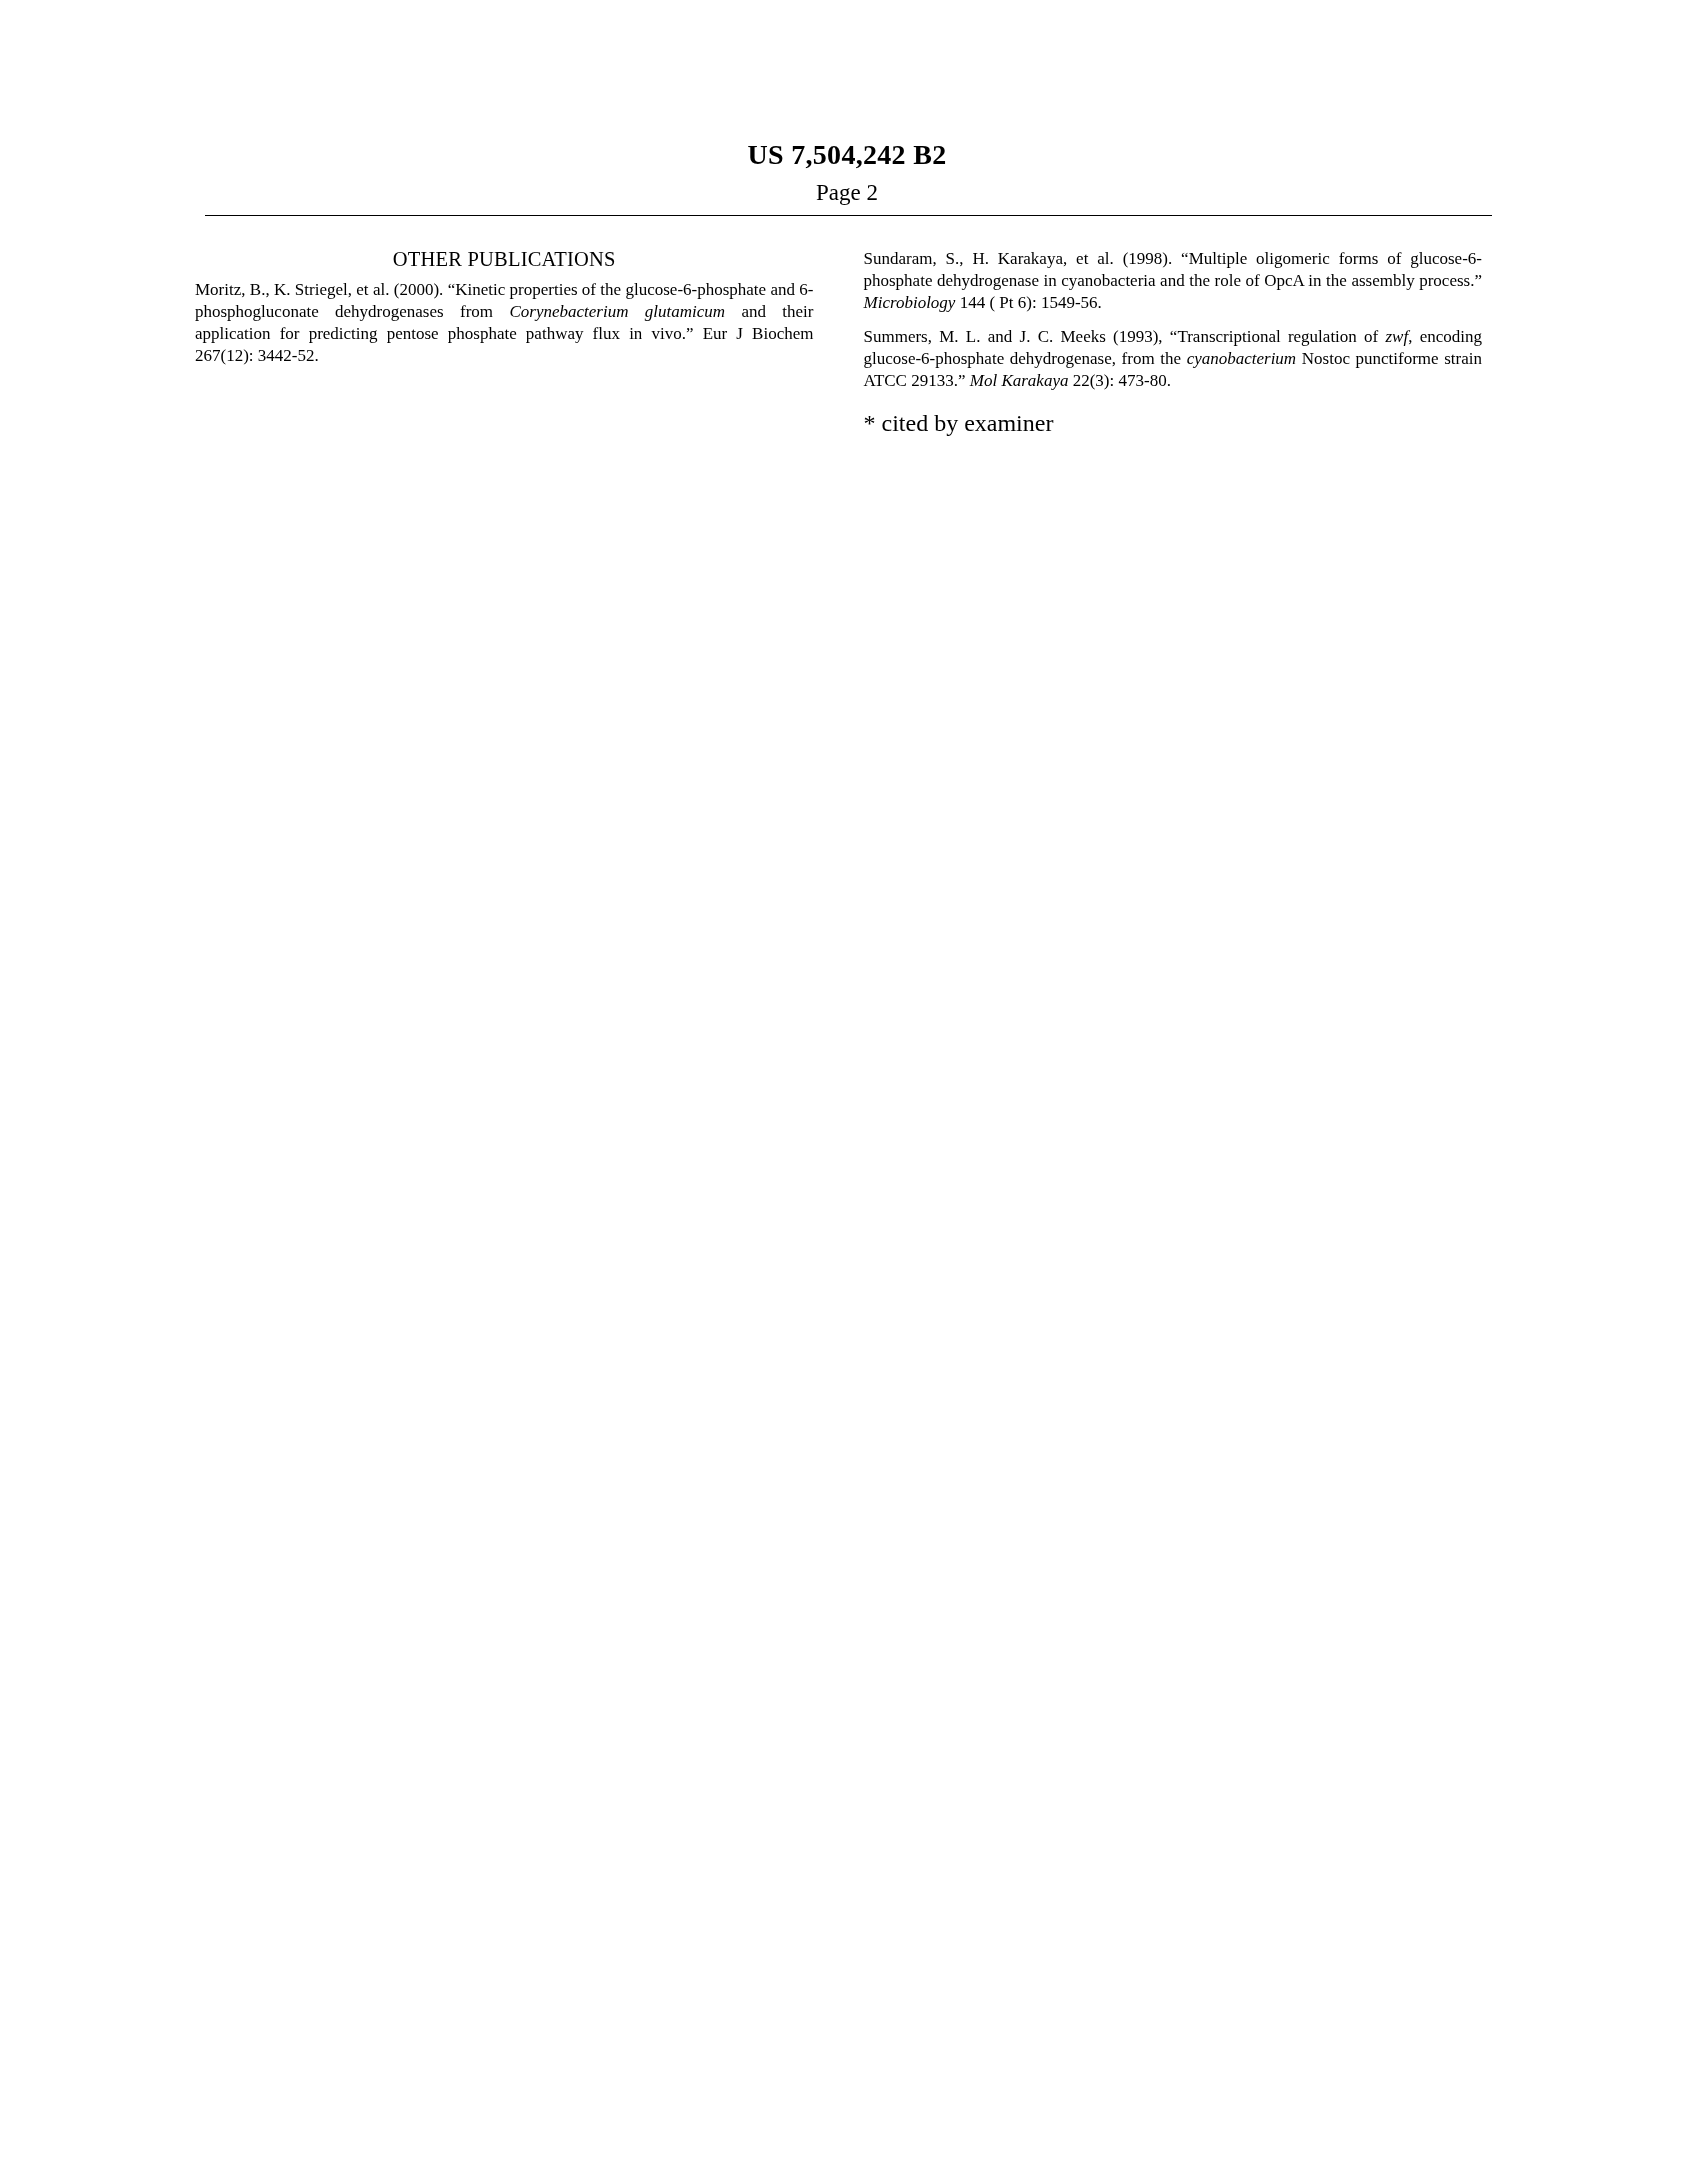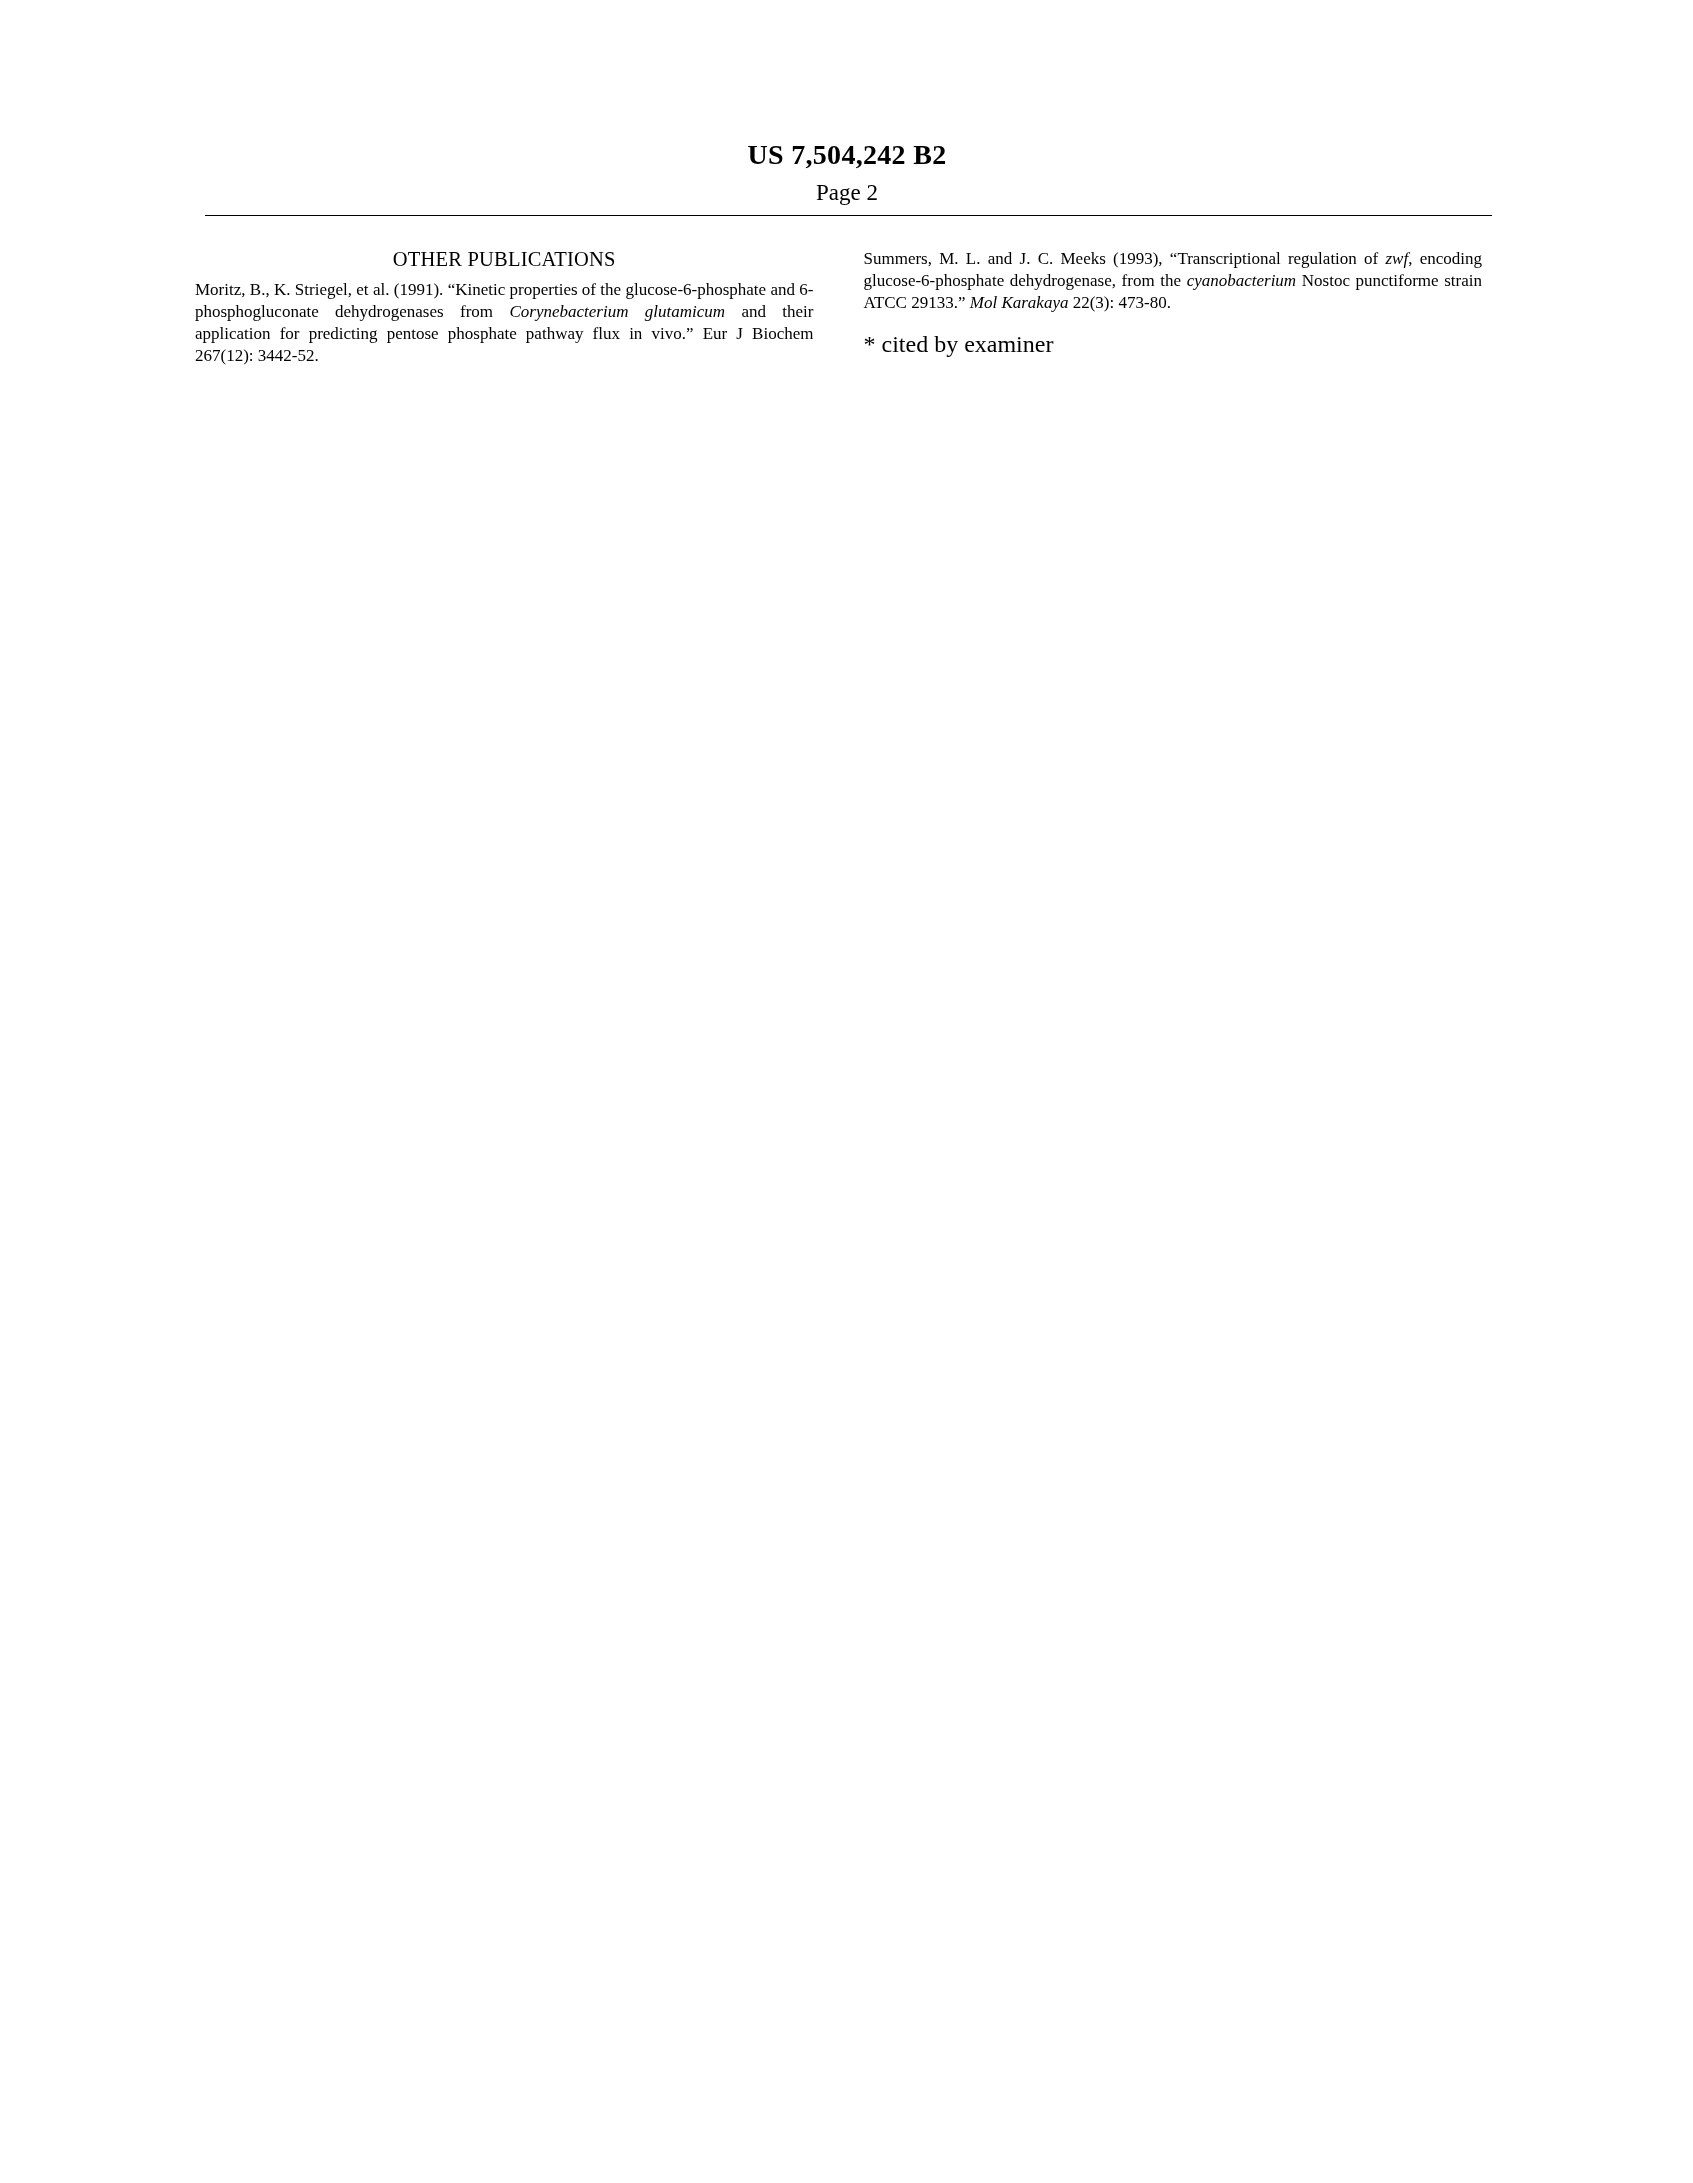--- a/index.html
+++ b/index.html
@@ -100,24 +100,25 @@
   </div>
 
   <div class="page-label">Page 2</div>
 
   <div class="rule"></div>
 
   <div class="columns">
 
     <div class="col">
       <div class="col-title">OTHER PUBLICATIONS</div>
-      <div class="ref"><span>Moritz, B., K. Striegel, et al. (1991). “Kinetic properties of the glucose-6-phosphate and 6-phosphogluconate dehydrogenases from </span><i>Corynebacterium glutamicum</i><span> and their application for predicting pentose phosphate pathway flux in vivo.” Eur J Biochem 267(12): 3442-52.</span></div>
+      <div class="ref"><span>Moritz, B., K. Striegel, et al. (2000). “Kinetic properties of the glucose-6-phosphate and 6-phosphogluconate dehydrogenases from </span><i>Corynebacterium glutamicum</i><span> and their application for predicting pentose phosphate pathway flux in vivo.” Eur J Biochem 267(12): 3442-52.</span></div>
     </div>
 
     <div class="col">
+      <div class="ref spaced"><span>Sundaram, S., H. Karakaya, et al. (1998). “Multiple oligomeric forms of glucose-6-phosphate dehydrogenase in cyanobacteria and the role of OpcA in the assembly process.” </span><i>Microbiology</i><span> 144 ( Pt 6): 1549-56.</span></div>
       <div class="ref"><span>Summers, M. L. and J. C. Meeks (1993), “Transcriptional regulation of </span><i>zwf</i><span>, encoding glucose-6-phosphate dehydrogenase, from the </span><i>cyanobacterium</i><span> Nostoc punctiforme strain ATCC 29133.” </span><i>Mol Karakaya</i><span> 22(3): 473-80.</span></div>
       <div class="cited">* cited by examiner</div>
     </div>
 
   </div>
 
 </div>
 
 
 </body></html>

